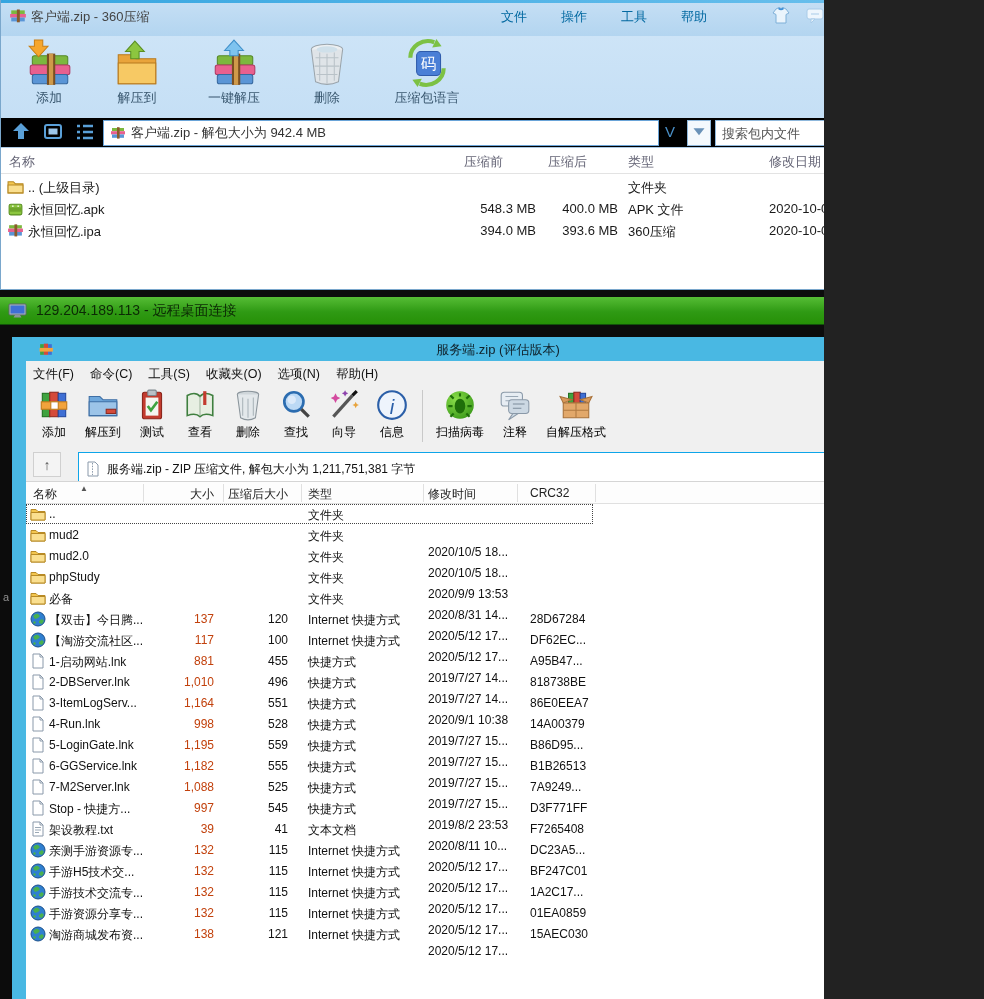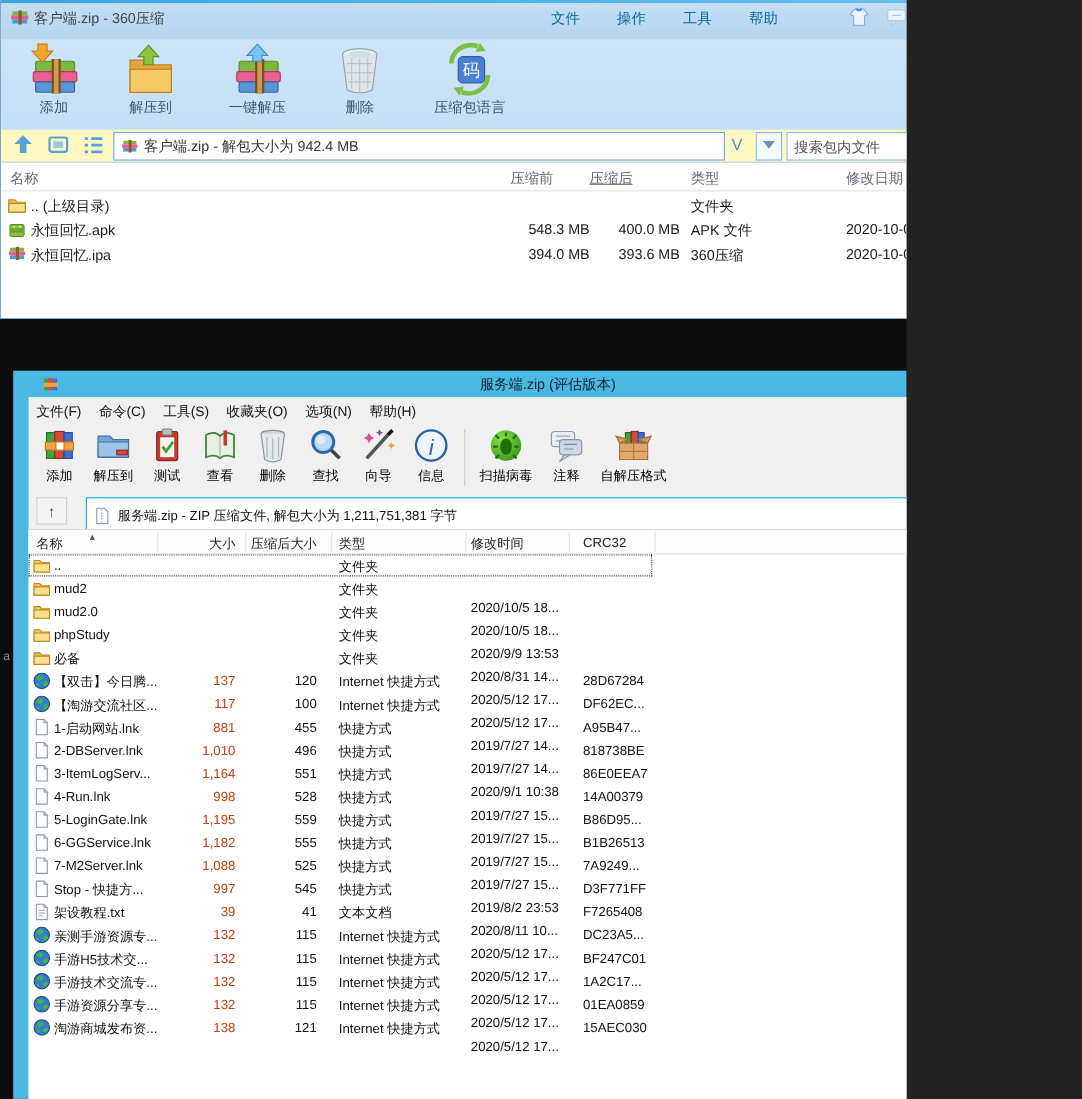--- a/index.html
+++ b/index.html
@@ -23,21 +23,21 @@
 
   
   #w360-toolbar{left:0;top:36px;width:966px;height:82px;background:linear-gradient(#cde4f7,#c5dff5);display:flex;align-items:flex-start;padding-left:6px;}
   .t360{display:flex;flex-direction:column;align-items:center;padding-top:2px;cursor:default;}
   .t360 .ic{width:50px;height:50px;}
   .t360 .lbl{font-size:13px;color:#39576f;margin-top:1px;}
   #scan-shield{right:20px;top:36px;width:68px;height:72px;cursor:pointer;}
   #scan-shield text{font-weight:bold;letter-spacing:3px;}
 
   
-  #w360-nav{left:0;top:118px;width:966px;height:30px;background:#fef9c3;border-bottom:1px solid #aecbe4;}
+  #w360-nav{left:0;top:118px;width:966px;height:30px;background:#000000;border-bottom:1px solid #aecbe4;}
   .navic{top:3px;width:24px;height:22px;cursor:pointer;}
   #addr360{left:102px;top:2px;width:556px;height:26px;background:#fff;border:1px solid #6aa4d8;display:flex;align-items:center;padding:0 6px;gap:5px;cursor:text;}
   #addr360 .atext{font-size:13px;color:#333;white-space:nowrap;}
   #v-letter{left:664px;top:5px;font-size:15px;color:#4a90c8;}
   #addr-drop{left:686px;top:2px;width:24px;height:26px;background:#f4f9fd;border:1px solid #8fb8dc;display:flex;align-items:center;justify-content:center;cursor:pointer;}
   #search360{left:714px;top:2px;width:242px;height:26px;background:#fff;border:1px solid #8fb8dc;display:flex;align-items:center;padding:0 4px;}
   #search360 input{flex:1;border:none;outline:none;font-size:13px;color:#333;background:transparent;}
   #search360 input::placeholder{color:#555;}
 
   
@@ -231,21 +231,21 @@
               <circle cx="7" cy="7" r="5" fill="none" stroke="#7aa7cc" stroke-width="2"></circle>
               <path d="M11 11l4 4" stroke="#7aa7cc" stroke-width="2"></path>
             </svg></span>
       </div>
     </div>
 
     <div class="abs" id="w360-list">
       <div class="abs" id="w360-cols">
           <span style="left: 8px;">名称</span>
           <span style="left: 463px;">压缩前</span>
-          <span style="left: 535px; text-decoration: underline;">压缩后</span>
+          <span style="left: 547px;">压缩后</span>
           <span style="left: 627px;">类型</span>
           <span style="left: 768px;">修改日期</span>
         </div>
       <div class="abs" id="w360-rows" style="left:0;top:28px;width:100%;">
           <div class="r360" style="top: 0px;">
             <span class="ic"><svg width="100%" height="100%" viewBox="0 0 16 16" xmlns="http://www.w3.org/2000/svg">
                 <path d="M1 3.5h5l2 2h7V14H1z" fill="#f3c64f" stroke="#b88a25"></path>
                 <path d="M1 6.5h14V14H1z" fill="#fadf8f" stroke="#b88a25"></path>
               </svg></span>
             <span class="nm">.. (上级目录)</span>
@@ -282,20 +282,28 @@
           </div>
         </div>
     </div>
   </div>
 
   <div class="abs" id="sliver">
     <div class="half-circle"></div>
     <div class="dots">...</div>
   </div>
 
+  <div class="abs" id="rdpbar">
+    <span class="ic20" id="ic-monitor" style="display: inline-block; height: 20px; width: 20px;"><svg width="100%" height="100%" viewBox="0 0 20 20" xmlns="http://www.w3.org/2000/svg">
+          <rect x="1" y="3" width="17" height="11" rx="1" fill="#aab6bd" stroke="#5a666d"></rect>
+          <rect x="2.5" y="4.5" width="14" height="8" fill="#3f6fd4"></rect>
+          <path d="M7 14h5l1.5 2.5h-8z" fill="#8a949b"></path>
+        </svg></span>
+    <span class="rtitle">129.204.189.113 - 远程桌面连接</span>
+  </div>
 
   <div class="abs" id="wr-frame"></div>
   <div class="abs" id="wr-titlebar"></div>
   <span class="abs" id="wr-appicon" style="height: 17px; width: 17px;"><svg width="100%" height="100%" viewBox="0 0 16 16" xmlns="http://www.w3.org/2000/svg">
         <rect x="2" y="3" width="3.5" height="10" fill="#3fa33f"></rect>
         <rect x="5.5" y="2.5" width="4" height="10.5" fill="#d44a3a"></rect>
         <rect x="9.5" y="3" width="3.5" height="10" fill="#3f6fd4"></rect>
         <rect x="1.5" y="6.5" width="12.5" height="3.5" fill="#f2a33c"></rect>
       </svg></span>
   <div class="abs" id="wr-title">服务端.zip (评估版本)</div>

